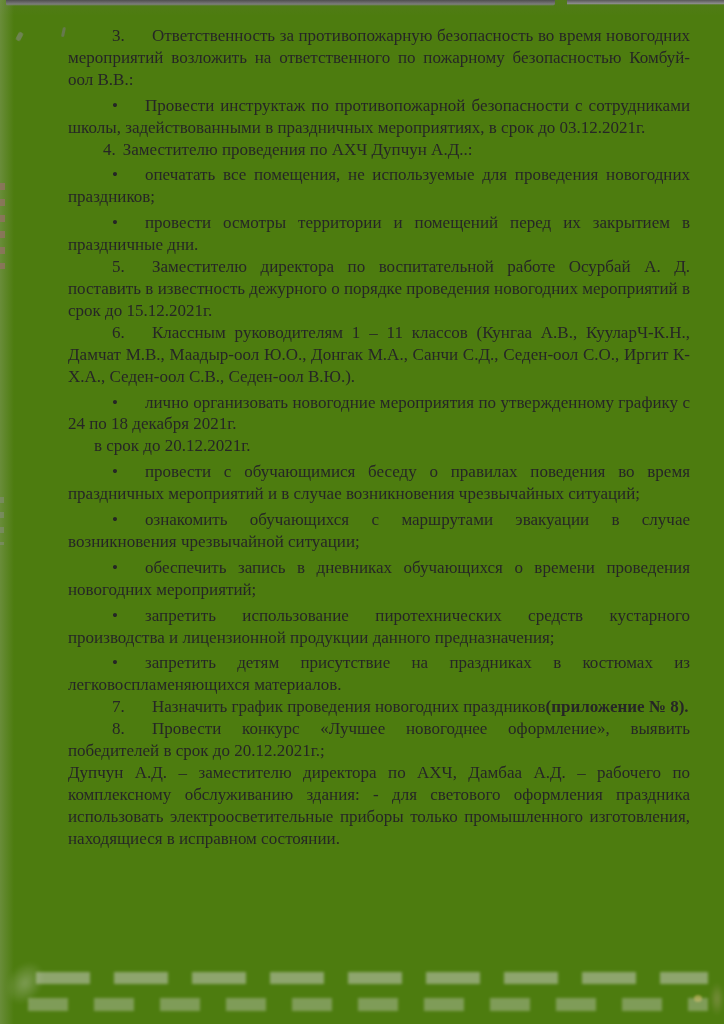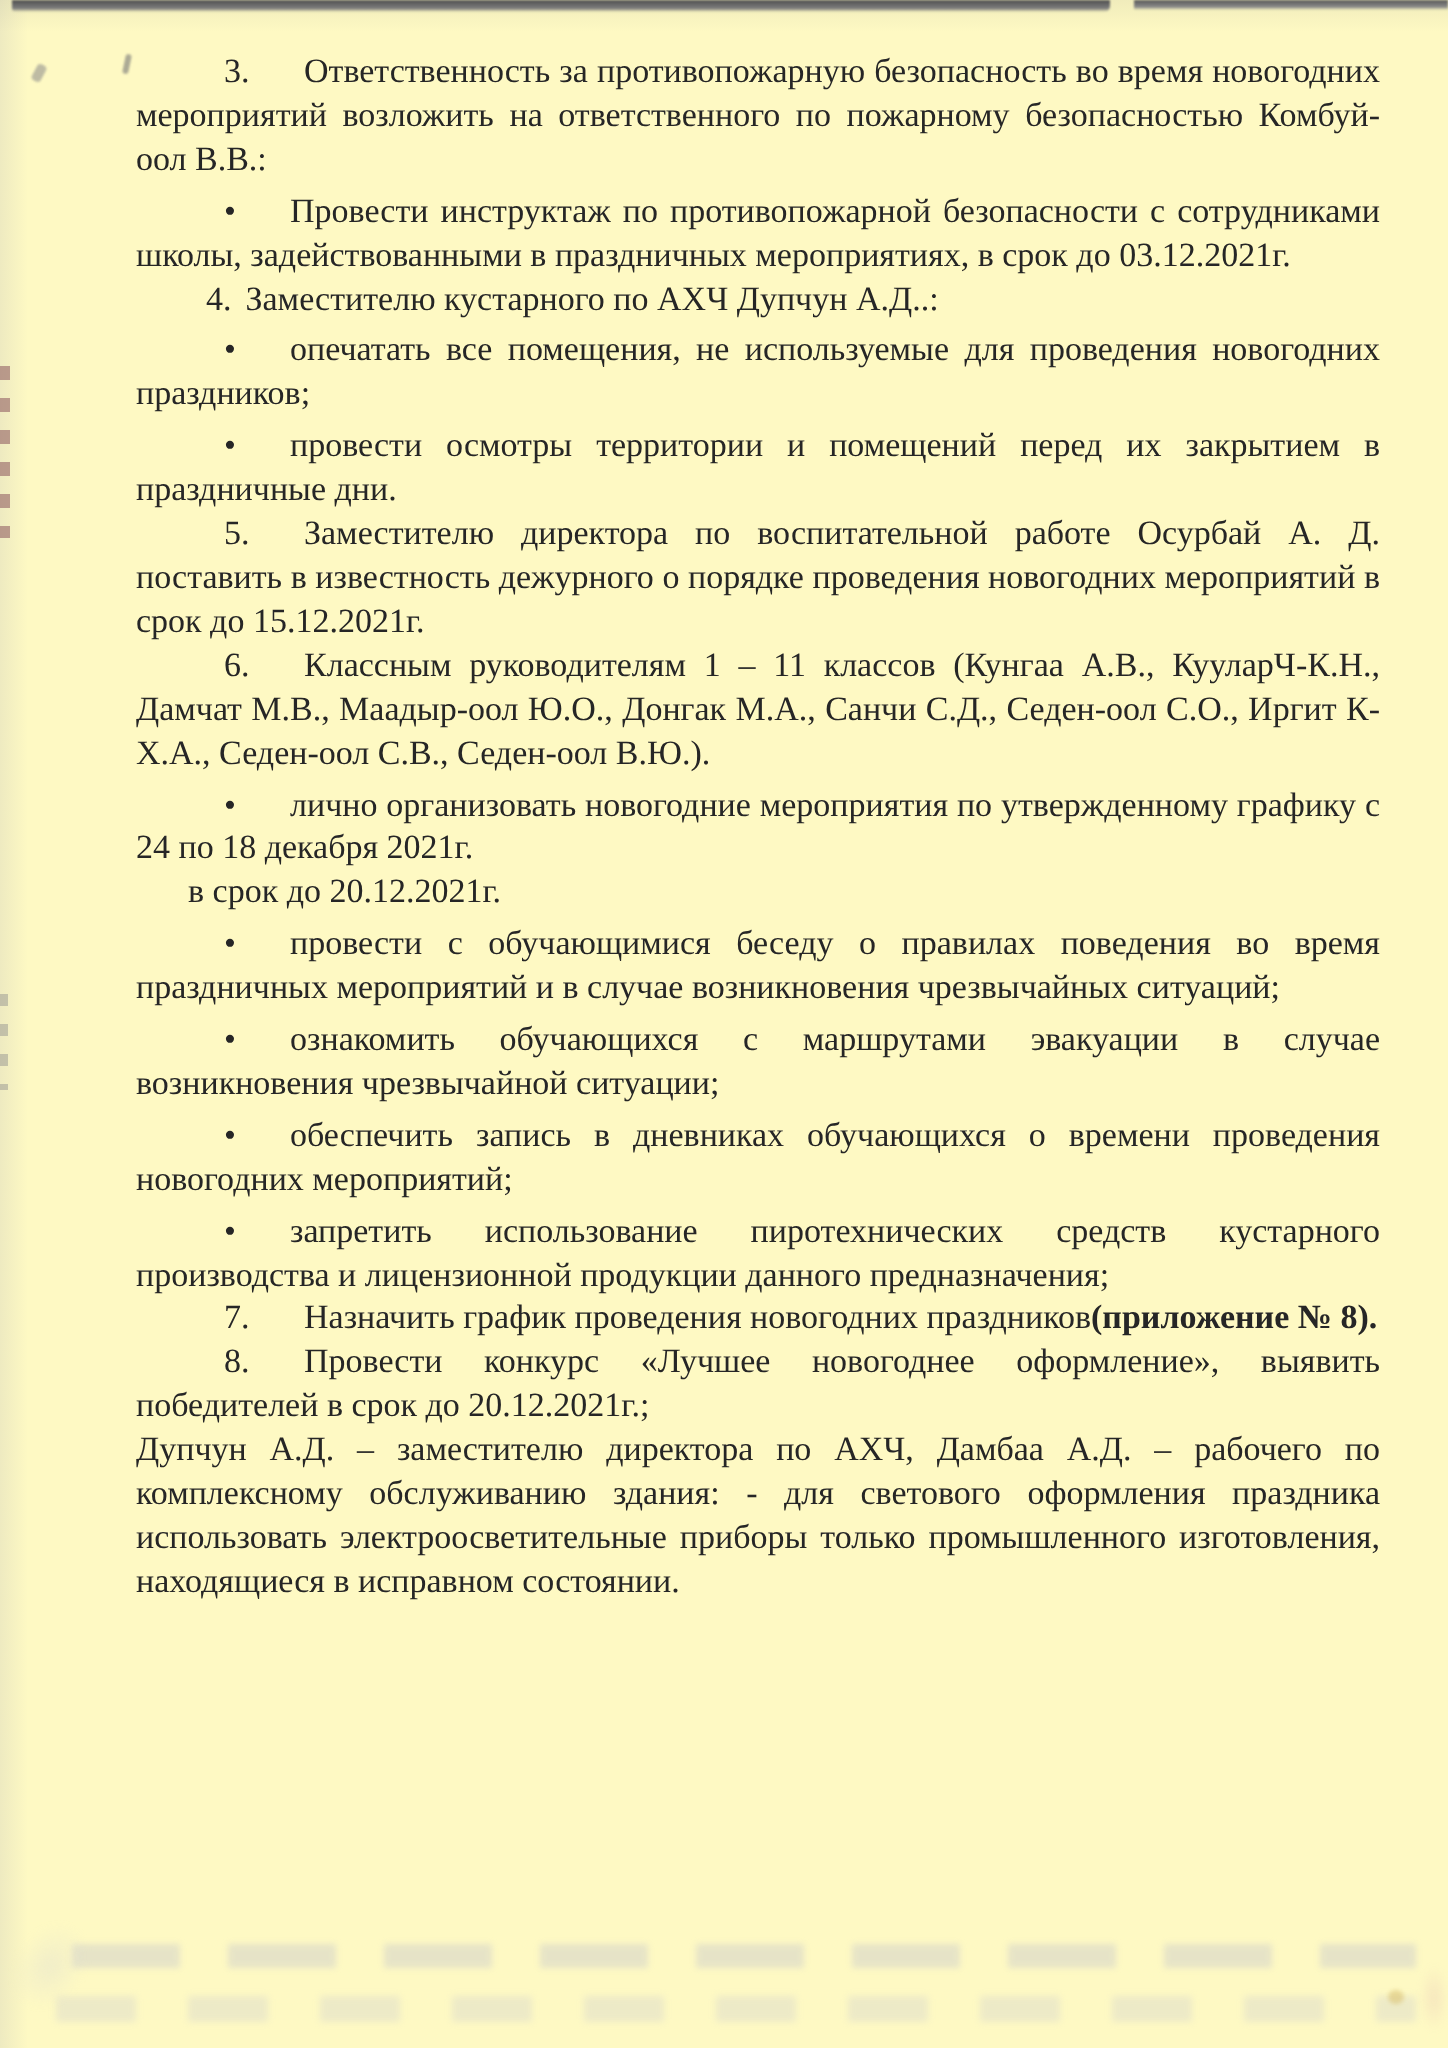--- a/index.html
+++ b/index.html
@@ -71,35 +71,36 @@
   }
   .bleed-smudge-left{left:8px;top:960px;width:34px;height:46px;opacity:.35;filter:blur(2px);
     background:radial-gradient(closest-side,#d8d8d4,rgba(216,216,212,0));transform:rotate(35deg);}
   .smudge-pink{left:710px;top:982px;width:14px;height:34px;opacity:.3;filter:blur(2px);
     background:radial-gradient(closest-side,#e3b8b2,rgba(227,184,178,0));}
   .dot-yellow{left:694px;top:995px;width:8px;height:7px;border-radius:50%;opacity:.55;filter:blur(1px);background:#d9c070;}
 </style>
 </head>
 <body>
 
-<div class="page" style="background: #fef9c3; color: rgb(38, 38, 38);">
+<div class="page" style="background: #4d7c0f; color: rgb(38, 38, 38);">
   <div class="doc">
       <p class="para numbered"><span class="marker">3.</span><span class="ptext">Ответственность за противопожарную безопасность во время новогодних мероприятий возложить на ответственного по пожарному безопасностью Комбуй-оол В.В.:</span></p>
       <p class="para bullet"><span class="marker">•</span><span class="ptext">Провести инструктаж по противопожарной безопасности с сотрудниками школы, задействованными в праздничных мероприятиях, в срок до 03.12.2021г.</span></p>
-      <p class="para numbered-small"><span class="marker">4.</span><span class="ptext">Заместителю кустарного по АХЧ  Дупчун А.Д..:</span></p>
+      <p class="para numbered-small"><span class="marker">4.</span><span class="ptext">Заместителю проведения по АХЧ  Дупчун А.Д..:</span></p>
       <p class="para bullet"><span class="marker">•</span><span class="ptext">опечатать все помещения, не используемые для проведения новогодних праздников;</span></p>
       <p class="para bullet"><span class="marker">•</span><span class="ptext">провести осмотры территории и помещений перед их закрытием в праздничные дни.</span></p>
       <p class="para numbered"><span class="marker">5.</span><span class="ptext">Заместителю директора по воспитательной работе Осурбай А. Д. поставить в известность дежурного  о порядке проведения новогодних мероприятий в срок до 15.12.2021г.</span></p>
       <p class="para numbered"><span class="marker">6.</span><span class="ptext">Классным руководителям 1 – 11 классов (Кунгаа А.В., КууларЧ-К.Н., Дамчат М.В., Маадыр-оол Ю.О., Донгак М.А., Санчи С.Д., Седен-оол С.О., Иргит К-Х.А., Седен-оол С.В., Седен-оол В.Ю.).</span></p>
       <p class="para bullet"><span class="marker">•</span><span class="ptext">лично организовать новогодние мероприятия по утвержденному графику с  24 по 18 декабря 2021г.</span></p>
       <p class="para underline-line"><span class="ptext">в срок до 20.12.2021г.</span></p>
       <p class="para bullet"><span class="marker">•</span><span class="ptext">провести с обучающимися беседу о правилах поведения во время праздничных мероприятий и в случае возникновения чрезвычайных ситуаций;</span></p>
       <p class="para bullet"><span class="marker">•</span><span class="ptext">ознакомить обучающихся с маршрутами эвакуации в случае возникновения чрезвычайной ситуации;</span></p>
       <p class="para bullet"><span class="marker">•</span><span class="ptext">обеспечить запись в дневниках обучающихся о времени проведения новогодних мероприятий;</span></p>
       <p class="para bullet"><span class="marker">•</span><span class="ptext">запретить использование пиротехнических средств кустарного производства и лицензионной продукции данного предназначения;</span></p>
+      <p class="para bullet"><span class="marker">•</span><span class="ptext">запретить детям присутствие на праздниках в костюмах из легковоспламеняющихся материалов.</span></p>
       <p class="para numbered"><span class="marker">7.</span><span class="ptext">Назначить график проведения новогодних праздников</span><span class="bold">(приложение № 8).</span></p>
       <p class="para numbered"><span class="marker">8.</span><span class="ptext">Провести конкурс «Лучшее новогоднее оформление», выявить победителей  в срок до 20.12.2021г.;</span></p>
       <p class="para plain"><span class="ptext">Дупчун А.Д. – заместителю директора по АХЧ, Дамбаа А.Д. – рабочего по комплексному обслуживанию здания: - для светового оформления праздника использовать электроосветительные приборы только промышленного изготовления, находящиеся в исправном состоянии.</span></p>
     </div>
 
   <div class="artifact edge-top-left"></div>
   <div class="artifact edge-top-right"></div>
   <div class="artifact binding-marks-upper"></div>
   <div class="artifact binding-marks-lower"></div>
   <div class="artifact speck-1"></div>

